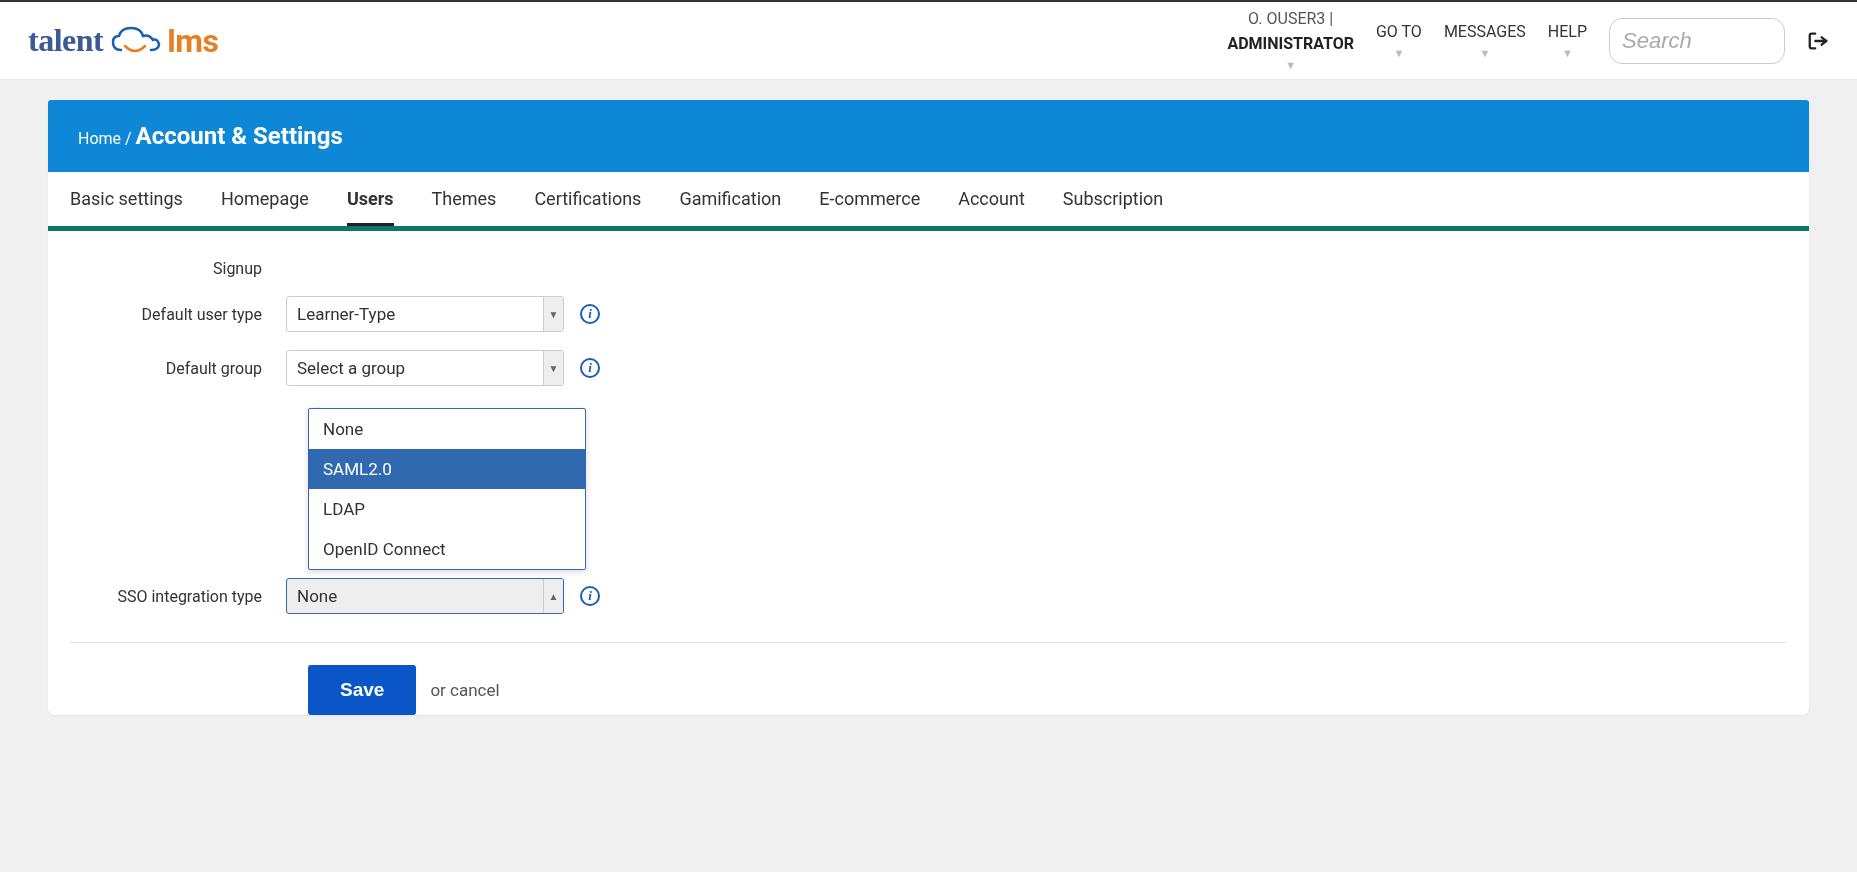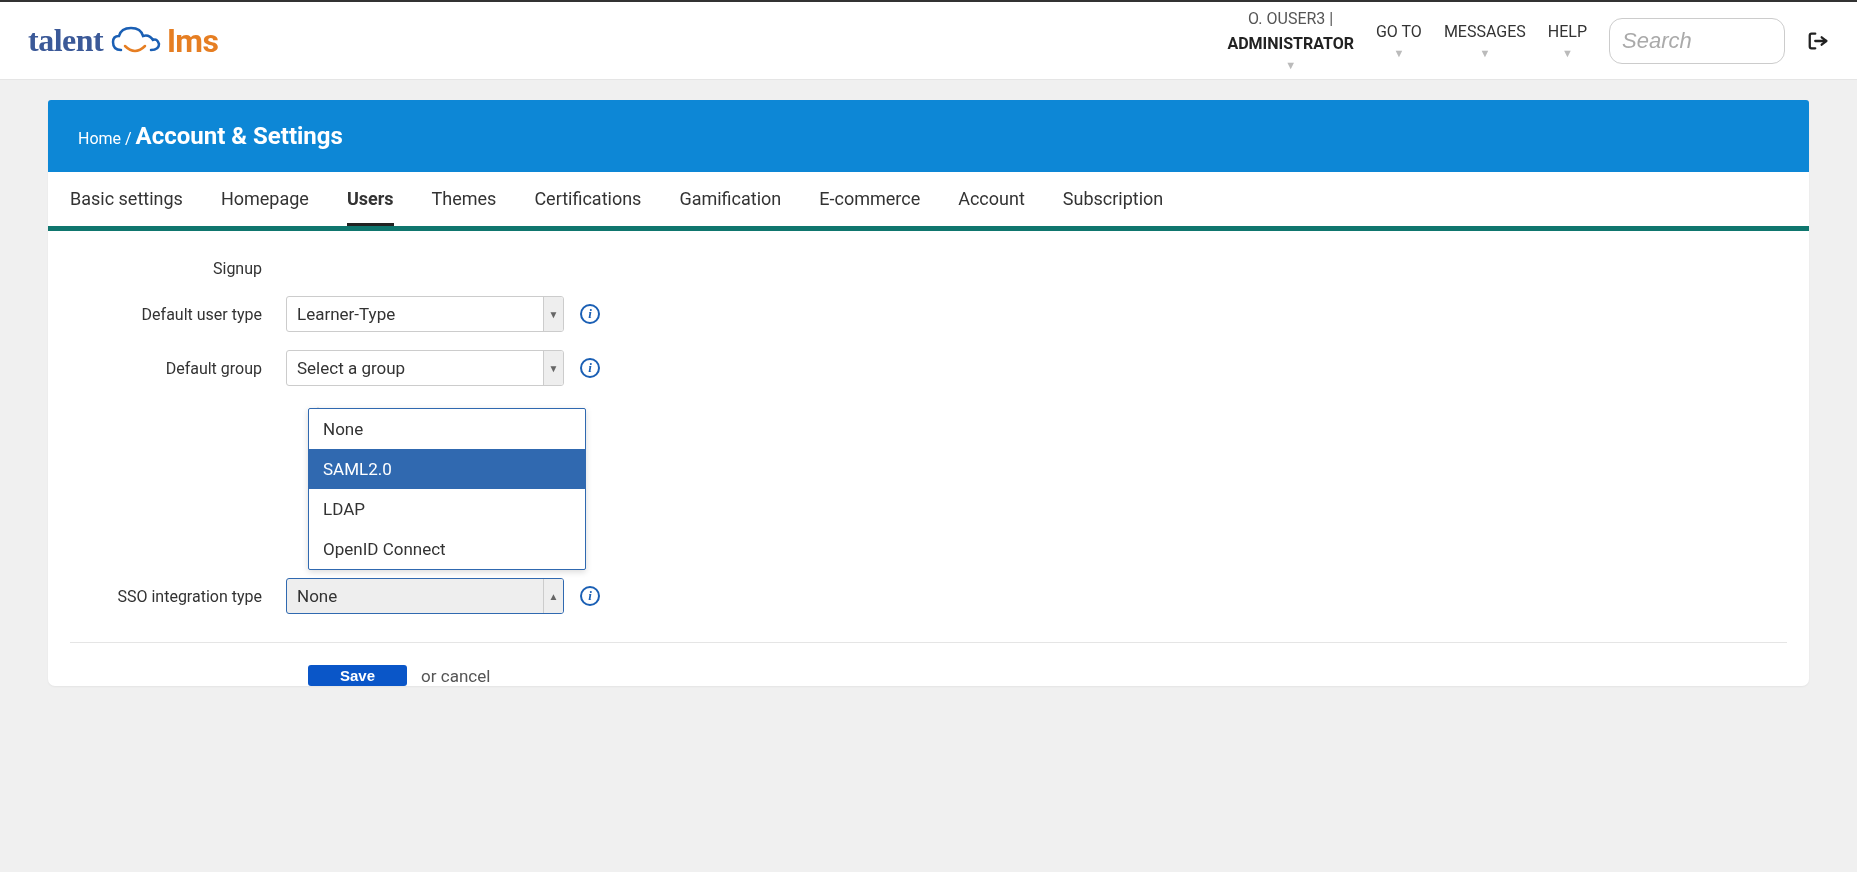--- a/index.html
+++ b/index.html
@@ -43,21 +43,21 @@
 
 .section-heading { display: flex; align-items: center; gap: 10px; margin-left: 238px; margin-bottom: 18px; font-size: 20px; font-weight: 600; color: #333; }
 .lock-icon { width: 20px; height: 20px; }
 
 .dropdown-list { position: absolute; left: 238px; bottom: 44px; width: 278px; background: #fff; border: 1px solid #3069b0; border-radius: 2px; box-shadow: 0 2px 6px rgba(0,0,0,0.15); z-index: 10; }
 .dropdown-item { padding: 10px 14px; font-size: 17px; cursor: pointer; }
 .dropdown-item.highlighted { background: #3069b0; color: #fff; }
 
 .footer-sep { border-top: 1px solid #e5e5e5; margin: 28px 22px 0 22px; }
 .actions { display: flex; align-items: center; gap: 14px; padding: 22px 22px 0 260px; }
-.btn-save { background: #0a56c8; color: #fff; border: none; padding: 2px 32px; border-radius: 3px; font-size: 15px; font-weight: 700; cursor: pointer; }
+.btn-save { background: #0a56c8; color: #fff; border: none; padding: 14px 32px; border-radius: 3px; font-size: 19px; font-weight: 700; cursor: pointer; }
 .or-cancel { color: #555; font-size: 17px; }
 .or-cancel a { color: #555; text-decoration: none; }
 </style>
 </head>
 <body>
 
 <div class="topbar-border"></div>
 
 <div class="header">
   <div class="logo">

